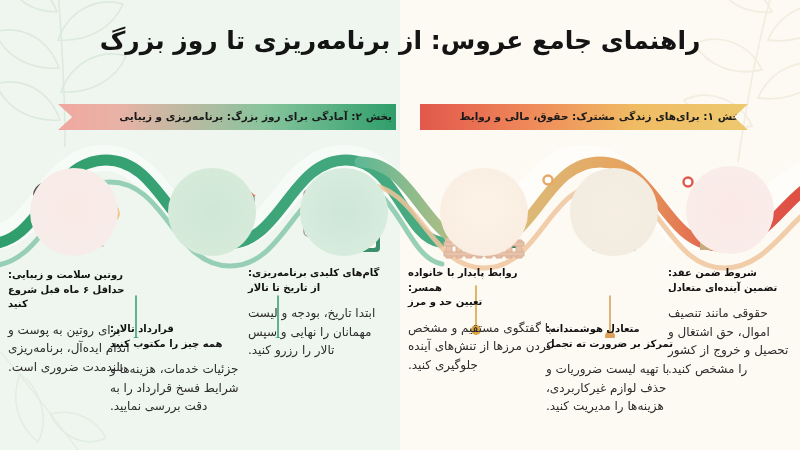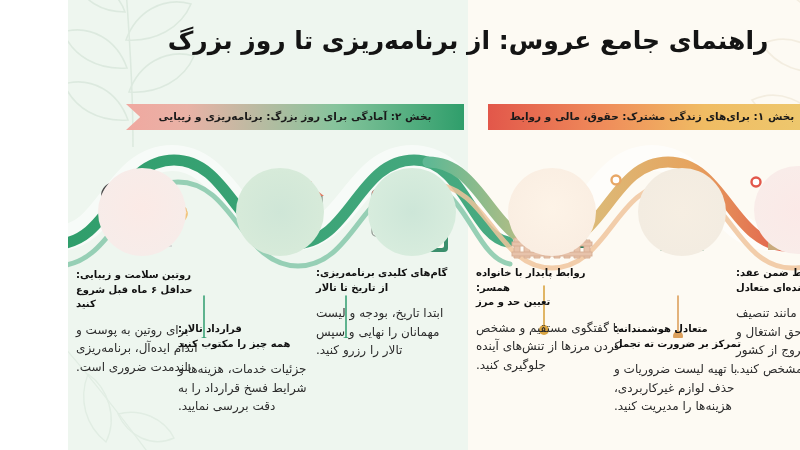--- a/index.html
+++ b/index.html
@@ -2,21 +2,21 @@
 <html lang="fa" dir="rtl"><head>
 <meta charset="utf-8">
 <style>
   * { margin:0; padding:0; box-sizing:border-box; }
   html,body { width:800px; height:450px; overflow:hidden; }
   body {
     font-family:"DejaVu Sans","Liberation Sans",sans-serif;
     background:#ffffff;
     position:relative;
   }
-  #stage { position:absolute; inset:0; width:732px; height:450px; overflow:hidden; }
+  #stage { position:absolute; inset:0; width:800px; height:450px; overflow:hidden; }
 
   
   .bg-half { position:absolute; top:0; height:450px; }
   .bg-left  { left:0;   width:400px; background:#eef6ef; }
   .bg-right { left:400px; width:400px; background:#fdfaf3; }
 
   .bg-leaves { position:absolute; top:0; opacity:.55; pointer-events:none; }
 
   
   .title {
@@ -24,21 +24,21 @@
     text-align:center;
     font-size:25px; font-weight:bold; line-height:1.35;
     color:#141414; letter-spacing:0;
     z-index:8;
     padding:0 70px;
   }
 
   
   .ribbon {
     position:absolute; height:26px; top:104px; z-index:9;
-    display:flex; align-items:center; justify-content:center;
+    display:flex; align-items:center; 
     color:#1a1a1a; font-size:10.5px; font-weight:bold;
     text-align:center;
     line-height:1.1;
   }
   .ribbon span { display:block; padding:0 4px; }
   .ribbon-left  {
     left:58px; width:338px;
     background:linear-gradient(90deg,#f0a8a0 0%,#e9b2a6 18%,#86c49c 62%,#2f9e6b 100%);
     clip-path:polygon(0 0,100% 0,100% 100%,0 100%,4.2% 50%);
   }

